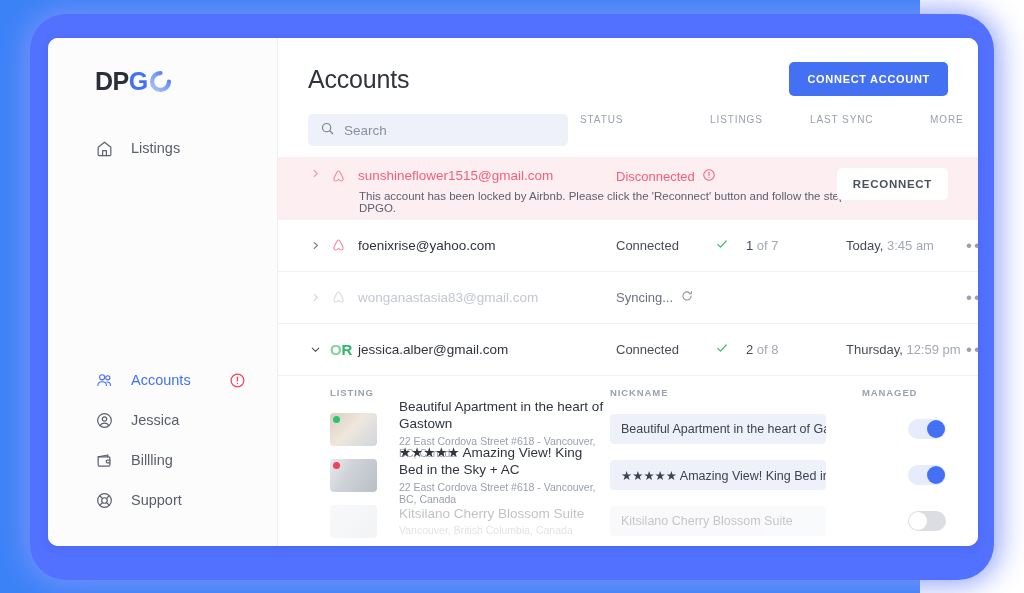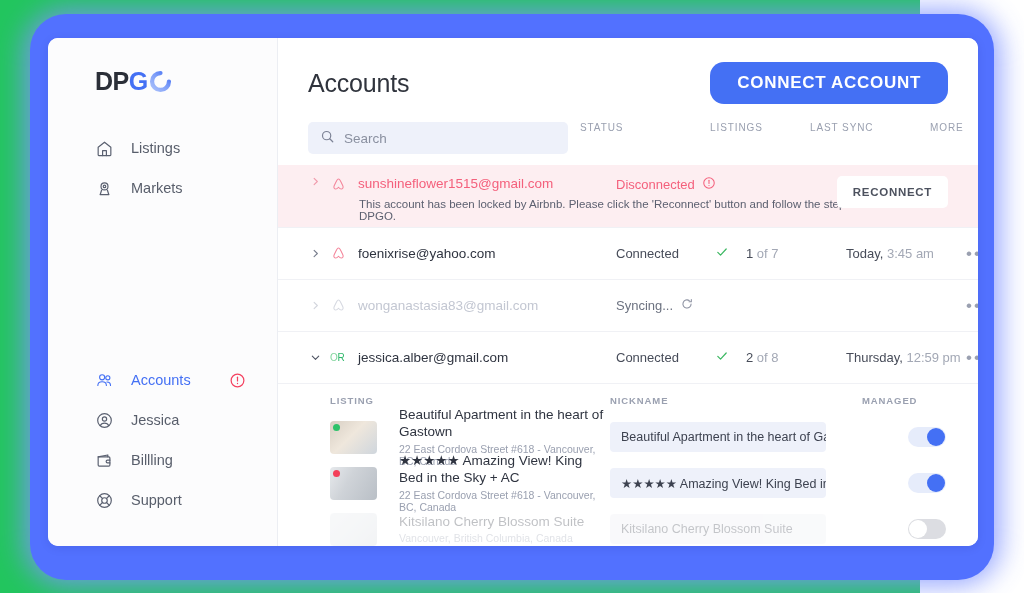--- a/index.html
+++ b/index.html
@@ -11,21 +11,21 @@
     background: #ffffff;
     font-family: "Liberation Sans", sans-serif;
     -webkit-font-smoothing: antialiased;
   }
 
   
   .stage {
     position: relative;
     width: 920px;
     height: 593px;
-    background: #22c55e;
+    background: #3b82f6;
   }
   .glow {
     position: absolute;
     left: 24px; top: 10px;
     width: 976px; height: 575px;
     border-radius: 42px;
     background: #7f93ff;
     filter: blur(14px);
     opacity: .85;
   }
@@ -107,25 +107,25 @@
   .page-title {
     font-size: 25px;
     font-weight: 400;
     color: #30343d;
     letter-spacing: -.2px;
   }
   .btn-primary {
     background: #4470f4;
     color: #fff;
     border: none;
-    border-radius: 14px;
-    font-size: 17px;
+    border-radius: 5px;
+    font-size: 11px;
     font-weight: 700;
     letter-spacing: .7px;
-    padding: 11px 27px;
+    padding: 11px 18px;
     cursor: pointer;
     font-family: inherit;
   }
 
   
   .toolbar {
     display: flex;
     align-items: flex-start;
     padding: 18px 30px 0 30px;
   }
@@ -347,30 +347,20 @@
       <div class="nav-top">
         <div class="nav-item">
           <span class="nic">
             <svg width="19" height="19" viewBox="0 0 24 24" fill="none" stroke="#5a6070" stroke-width="1.5" stroke-linecap="round" stroke-linejoin="round">
               <path d="M4 10.5 12 4l8 6.5V20a.9.9 0 0 1-.9.9H4.9A.9.9 0 0 1 4 20z"></path>
               <path d="M9.6 20.9v-6.2h4.8v6.2"></path>
             </svg>
           </span>
           <span class="nlabel">Listings</span>
         </div>
-        <div class="nav-item">
-          <span class="nic">
-            <svg width="19" height="19" viewBox="0 0 24 24" fill="none" stroke="#5a6070" stroke-width="1.5" stroke-linecap="round" stroke-linejoin="round">
-              <circle cx="12" cy="9.4" r="4.4"></circle>
-              <circle cx="12" cy="9.4" r="1.6"></circle>
-              <path d="M8.3 14.2 6.6 19.6M15.7 14.2l1.7 5.4M6.4 19.7h11.2"></path>
-            </svg>
-          </span>
-          <span class="nlabel">Markets</span>
-        </div>
       </div>
 
       <div class="nav-bottom">
 
         <div class="nav-item active">
 
           <span class="nic">
             <svg width="19" height="19" viewBox="0 0 24 24" fill="none" stroke="#4470f4" stroke-width="1.4" stroke-linecap="round" stroke-linejoin="round">
               <circle cx="9" cy="8" r="3.2"></circle>
               <circle cx="16.2" cy="8.6" r="2.6"></circle>
@@ -539,21 +529,21 @@
           </div>
         </div>
 
         <div class="acct">
           <div class="chev">
             <svg width="11" height="11" viewBox="0 0 24 24" fill="none" stroke="#4d5362" stroke-width="2.4" stroke-linecap="round" stroke-linejoin="round">
                 <path d="M5 9l7 7 7-7"></path>
               </svg>
           </div>
           <div class="acct-icon">
-            <span style="font-size:10px;font-weight:400;letter-spacing:-.2px;">
+            <span style="font-size:15px;font-weight:700;letter-spacing:-.2px;">
               <span style="color:#7fd49b">O</span><span style="color:#2eb86a">R</span>
             </span>
           </div>
           <div class="acct-name">jessica.alber@gmail.com</div>
           <div class="status-cell ok">
             <span>Connected</span>
             <span>
               <svg width="14" height="14" viewBox="0 0 24 24" fill="none" stroke="#3cb862" stroke-width="2.1" stroke-linecap="round" stroke-linejoin="round">
                   <path d="M4.8 12.6 9.5 17.3 19.2 6.8"></path>
                 </svg>

